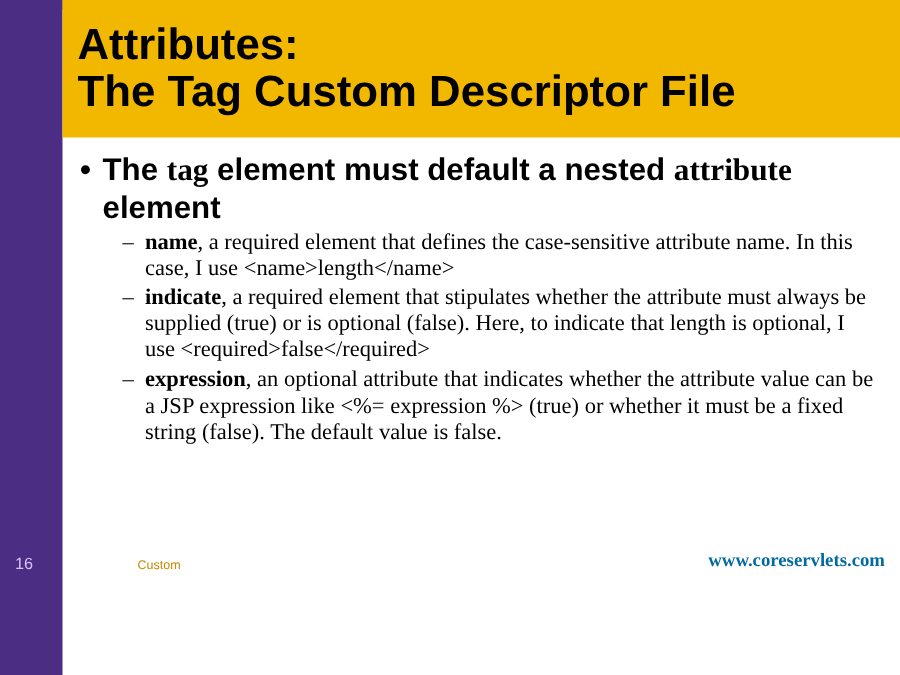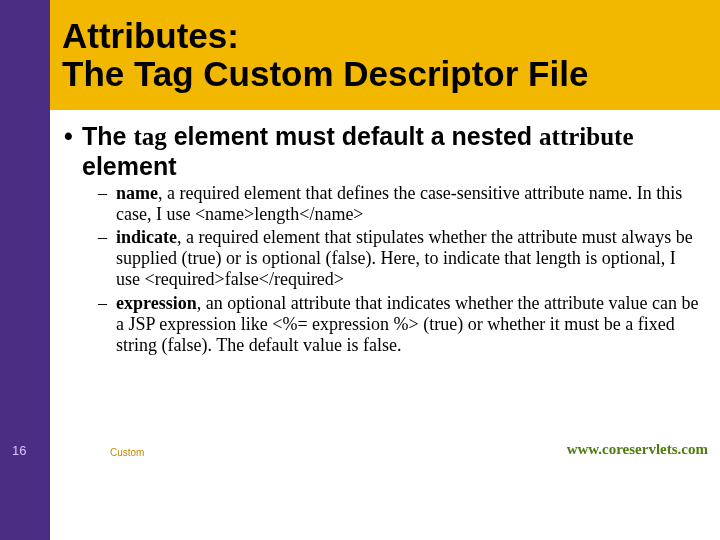--- a/index.html
+++ b/index.html
@@ -10,21 +10,21 @@
   .header-title { font-size: 35px; font-weight: bold; color: #000; line-height: 1.08; }
   .top-strip { position: absolute; left: 50px; top: 0; right: 0; height: 8px; background: #4b2e83; }
   .content { position: absolute; left: 50px; right: 10px; top: 114px; bottom: 0; padding: 6px 8px 0 10px; color: #000; }
   .bullet-l1 { font-size: 25px; font-weight: bold; line-height: 1.15; margin: 2px 0 2px 0; padding-left: 22px; position: relative; }
   .bullet-l1::before { content: "•"; position: absolute; left: 4px; top: 0; font-size: 25px; }
   .bullet-l2 { font-family: Liberation Serif, serif; font-size: 18px; font-weight: normal; line-height: 1.18; margin: 2px 0 2px 0; padding-left: 56px; position: relative; }
   .bullet-l2::before { content: "–"; position: absolute; left: 38px; top: 0; }
   .mono { font-family: Liberation Serif, serif; }
   .b { font-weight: bold; }
   .page-number { position: absolute; left: 12px; bottom: 10px; color: #d9c3ff; font-size: 13px; text-align: center; }
-  .footer-right { position: absolute; right: 12px; bottom: 10px; font-family: "Times New Roman", Times, serif; font-size: 15px; font-weight: bold; color: #4d7c0f; }
+  .footer-right { position: absolute; right: 12px; bottom: 10px; font-family: "Times New Roman", Times, serif; font-size: 15px; font-weight: bold; color: #0369a1; }
   .footer-custom { position: absolute; left: 70px; bottom: 10px; color: #c48a00; font-size: 10px; margin-left: 40px; }
 </style>
 </head>
 <body>
 
 <div class="slide">
   <div class="left-bar"></div>
   <div class="top-strip"></div>
   <div class="header-band">
     <div class="header-title">

